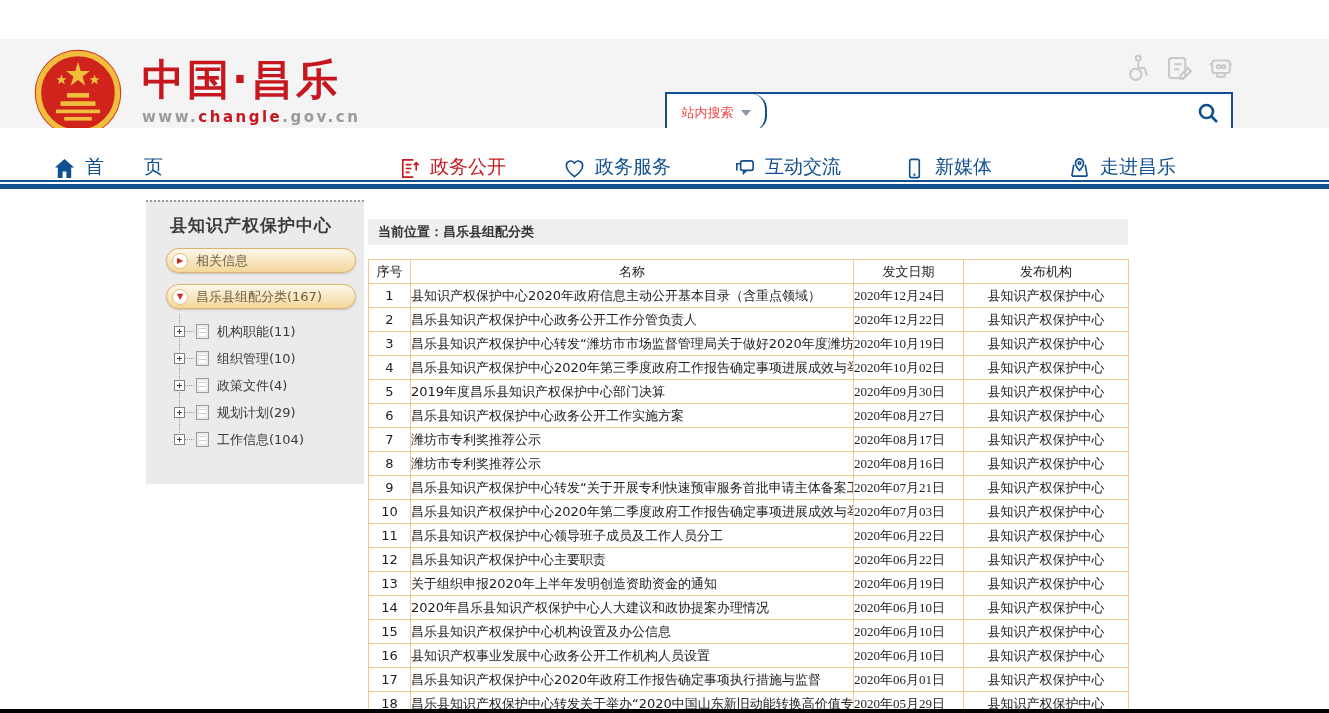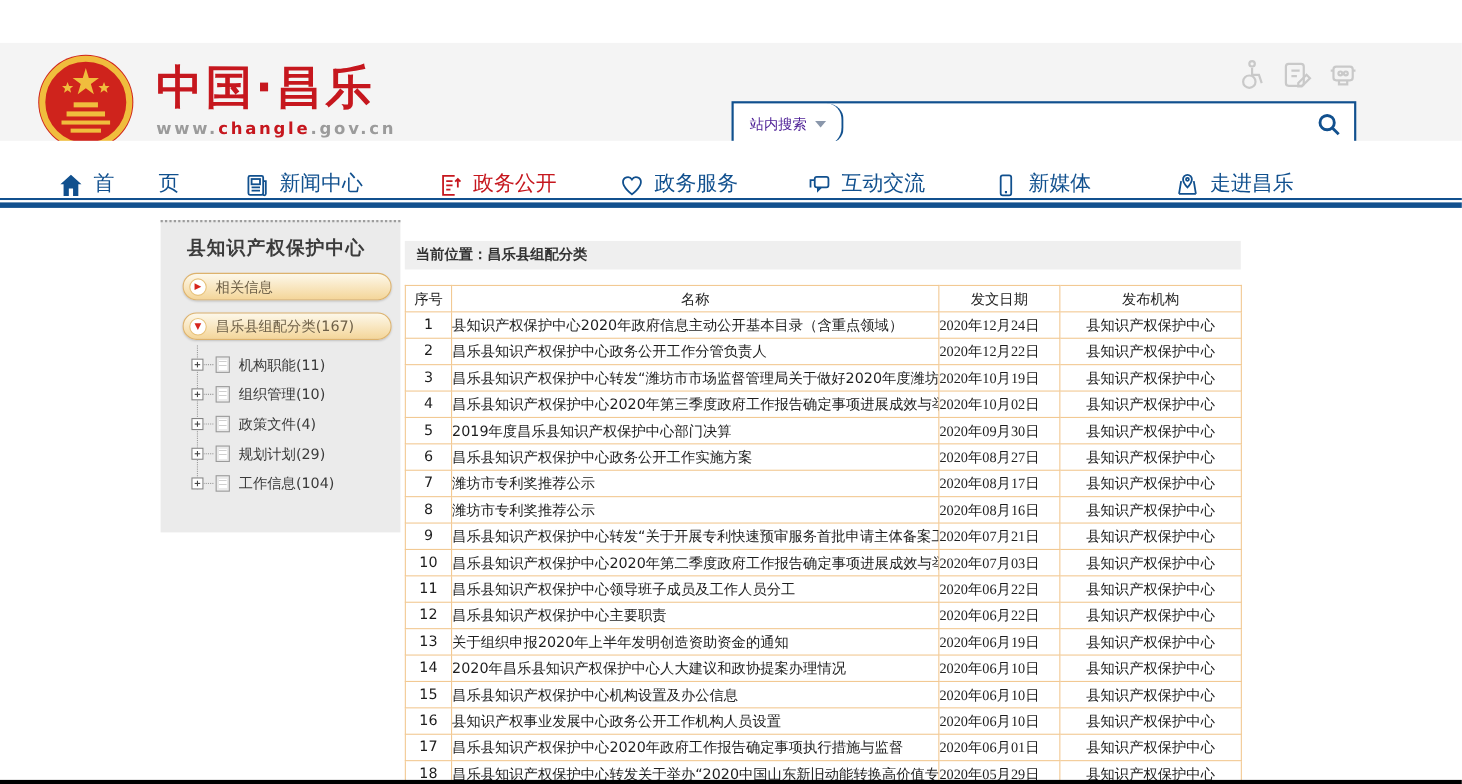--- a/index.html
+++ b/index.html
@@ -15,21 +15,21 @@
   .emblem { position:absolute; left:32px; top:8px; width:92px; height:92px; }
   .brand { position:absolute; left:142px; top:18px; cursor:pointer; }
   .brand-title { font-size:42px; font-weight:bold; color:#c6171e; letter-spacing:3px; line-height:1.1; }
   .brand-url { margin-top:5px; font-size:15px; font-weight:bold; letter-spacing:2.5px; color:#9b9b9b; }
   .brand-url .red { color:#c6171e; }
   .top-icons { position:absolute; left:1122px; top:14px; display:flex; gap:12px; }
   .top-icons .ticon { width:30px; height:30px; cursor:pointer; }
   .search-box { position:absolute; left:665px; top:53px; width:568px; height:41px;
     border:2px solid #11508e; background:#fff; display:flex; align-items:center; }
   .search-cat { width:100px; height:100%; border-right:2px solid #11508e; display:flex;
-    align-items:center; justify-content:center; gap:7px; font-size:13px; color:#4c1d95; cursor:pointer;border-radius:15px; }
+    align-items:center; justify-content:center; gap:7px; font-size:13px; color:#ef4444; cursor:pointer;border-radius:15px; }
   .caret-down { width:0; height:0; border-left:5px solid transparent; border-right:5px solid transparent;
     border-top:6px solid #8a97ab; }
   .search-input { flex:1; height:100%; border:none; outline:none; font-size:14px; padding:0 10px; background:transparent; }
   .search-btn { width:46px; height:100%; display:flex; align-items:center; justify-content:center; cursor:pointer; }
   
   .nav { position:absolute; left:0; top:128px; width:1329px; height:52px; background:#fff; }
   .nav-item { position:absolute; top:0; height:52px; display:flex; align-items:flex-end; gap:9px;
     font-size:19px; color:#11508e; cursor:pointer; white-space:nowrap; }
   .nav-item.active { color:#c6171e; }
   .nav-item .nicon { width:23px; height:23px; flex:0 0 auto; }
@@ -128,29 +128,20 @@
   </div>
 </div>
 
 <div class="nav">
   <div class="nav-item" style="left:53px">
     <svg class="nicon" viewBox="0 0 24 24" fill="currentColor">
       <path d="M12 2L2 11h3v11h5v-7h4v7h5V11h3z"></path>
     </svg>
     <span class="nav-home-label">首 页</span>
   </div>
-  <div class="nav-item" style="left:222px">
-    <svg class="nicon" viewBox="0 0 24 24" fill="none" stroke="currentColor" stroke-width="1.7">
-      <rect x="4" y="3" width="14" height="18" rx="1.5"></rect>
-        <path d="M18 8h2.5v12a1.5 1.5 0 0 1-3 0"></path>
-        <rect x="7" y="6" width="8" height="5"></rect>
-        <path d="M7 14h8M7 17h8"></path>
-    </svg>
-    <span>新闻中心</span>
-  </div>
   <div class="nav-item active" style="left:398px">
     <svg class="nicon" viewBox="0 0 24 24" fill="none" stroke="currentColor" stroke-width="1.7">
       <path d="M16 3H5v18h11"></path>
         <path d="M8 8h6M8 12h6M8 16h4"></path>
         <path d="M19 14v-8M16.5 8.5L19 6l2.5 2.5"></path>
     </svg>
     <span>政务公开</span>
   </div>
   <div class="nav-item" style="left:563px">
     <svg class="nicon" viewBox="0 0 24 24" fill="none" stroke="currentColor" stroke-width="1.7">

